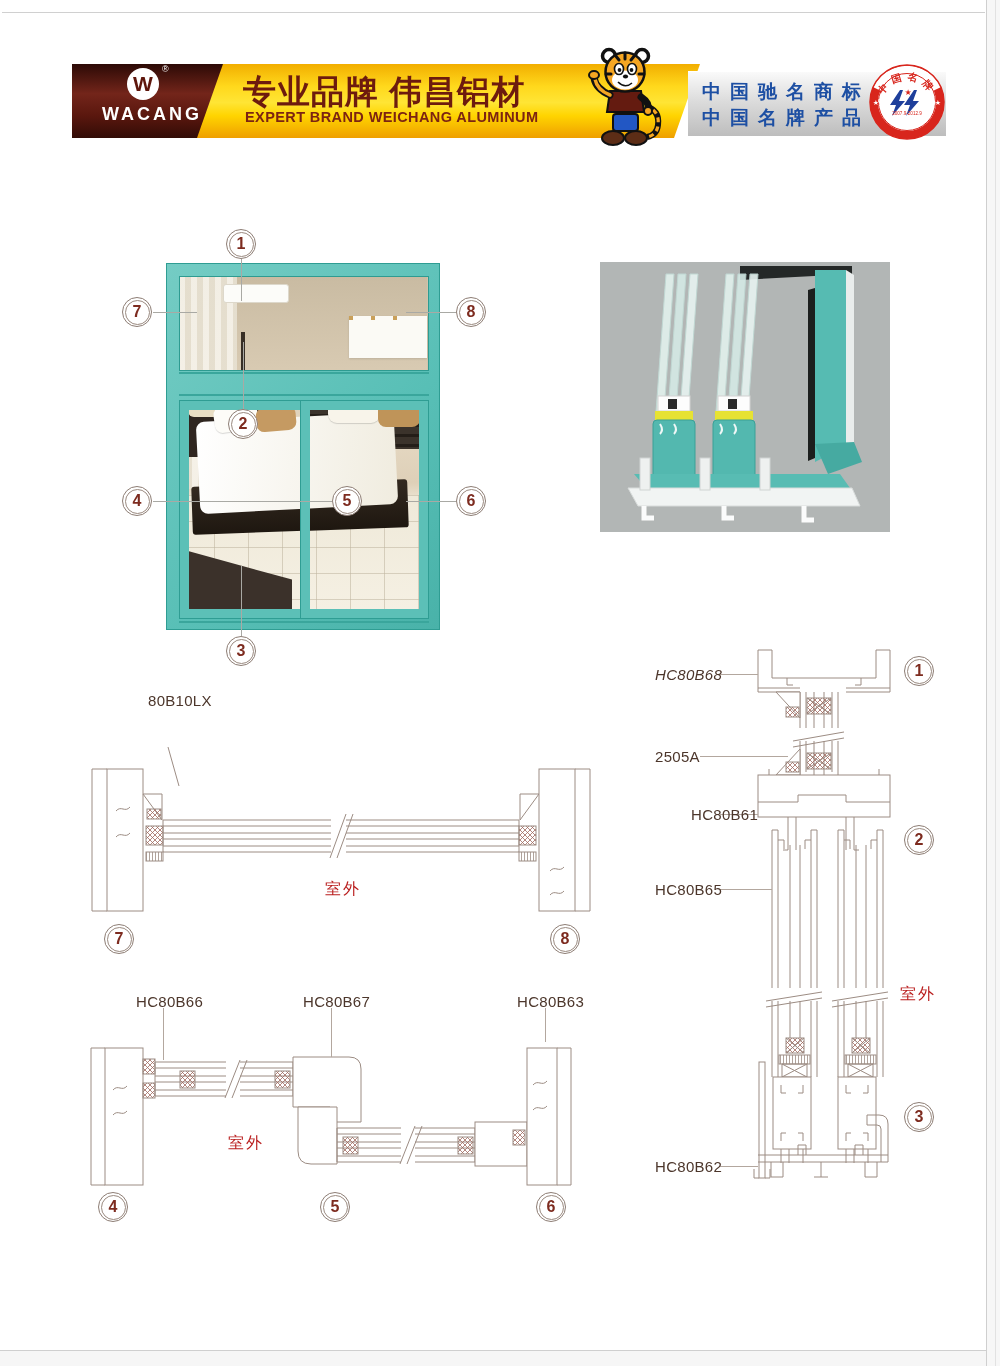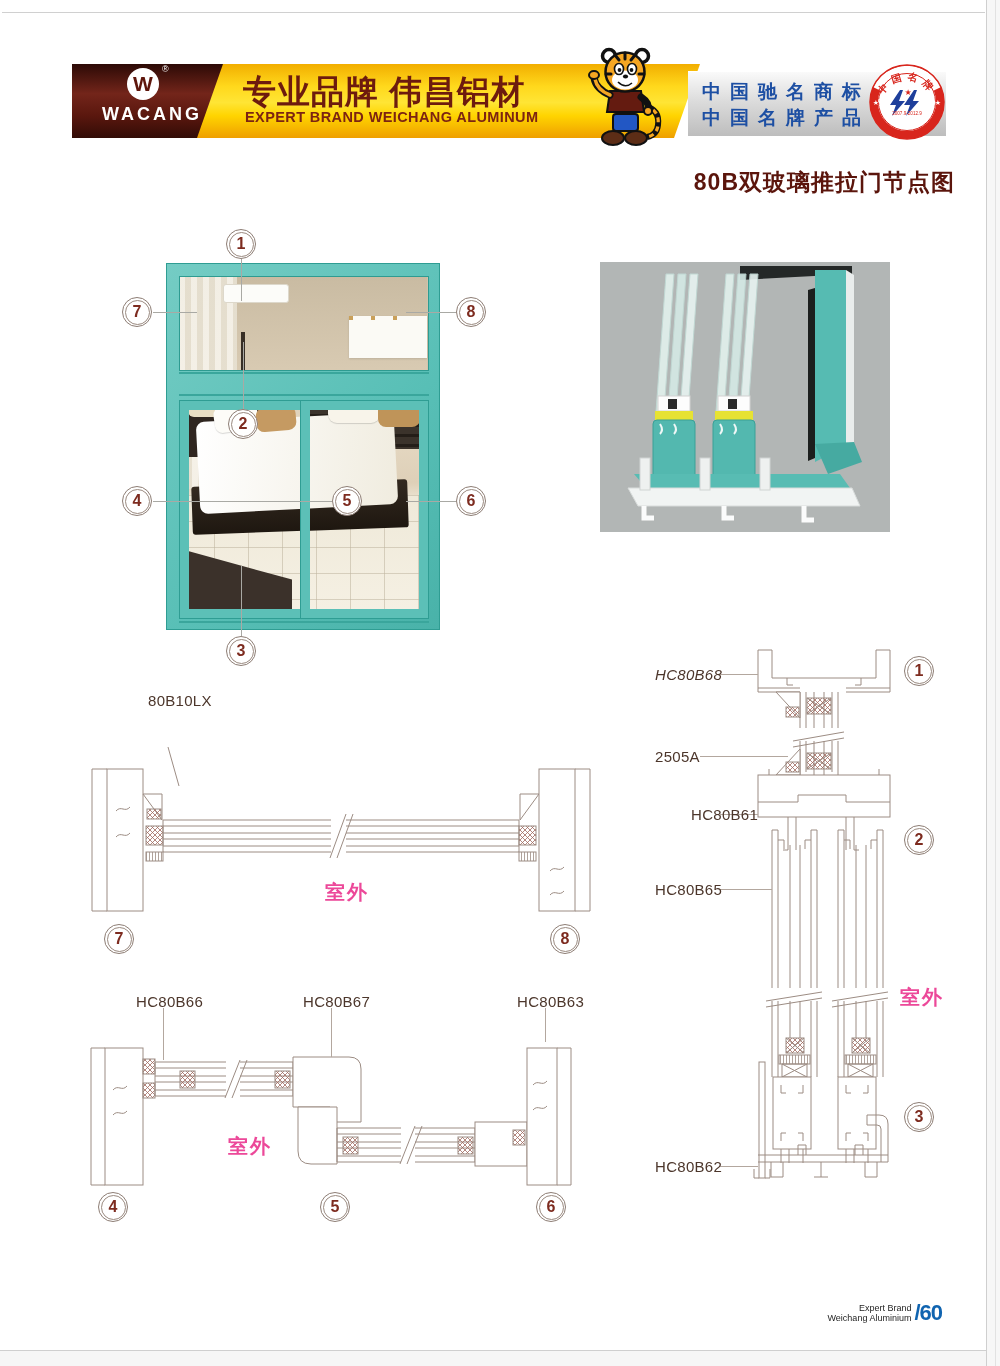--- a/index.html
+++ b/index.html
@@ -76,21 +76,21 @@
   
   .callout{position:absolute;width:30px;height:30px;border:1px solid #8d7d74;border-radius:50%;
     background:#fff;display:flex;align-items:center;justify-content:center;box-sizing:border-box;}
   .callout .inner{width:23px;height:23px;border:1px solid #9a8a80;border-radius:50%;
     display:flex;align-items:center;justify-content:center;}
   .callout .num{color:#7d2b1f;font-size:16px;font-weight:bold;line-height:1;}
   .leader{position:absolute;background:#b3a79e;}
   .leader-lt{background:#a9a9a4;}
   
   .lbl{position:absolute;color:#4c362b;font-size:15px;letter-spacing:.3px;white-space:nowrap;}
-  .outdoor{position:absolute;color:#ec4899;font-size:20px;font-weight:bold;letter-spacing:2px;white-space:nowrap;}
+  .outdoor{position:absolute;color:#b91c1c;font-size:16px;font-weight:normal;letter-spacing:2px;white-space:nowrap;}
   
   .footer{position:absolute;left:700px;top:1300px;width:242px;display:flex;align-items:center;justify-content:flex-end;}
   .fbrand{text-align:right;color:#1f1f1f;font-size:9px;line-height:10px;}
   .fnum{color:#1064b0;font-size:22px;font-weight:bold;margin-left:3px;letter-spacing:-1px;}
 </style>
 </head>
 <body>
 
 <div id="page">
 
@@ -161,21 +161,20 @@
         <g fill="#1e3f9b">
           <path d="M-7,-12 L-17,3 h6 l-4,11 L-2,-1 h-6 l4,-11 z"></path>
           <path d="M7,-12 L-3,3 h6 L-1,14 L12,-1 h-6 l4,-11 z"></path>
         </g>
         <text x="1" y="-7" font-size="8" fill="#d8251c" text-anchor="middle">★</text>
         <text x="0" y="13" font-size="4.6" fill="#d8251c" text-anchor="middle">2007.9-2012.9</text>
       </g>
     </svg>
   </div>
 
-  <div class="ptitle">80B双玻璃推拉门节点图</div>
 
   <div>
     <div class="winframe">
       <div class="glass g-transom">
         <div class="scene">
           <div class="sc-curtain"></div>
           <div class="sc-ac"></div>
           <div class="sc-art">
               <div class="sc-flower"></div>
             </div>
@@ -493,21 +492,14 @@
       <div class="inner">
         <span class="num">2</span>
       </div>
     </div>
   <div class="callout" style="left:904px;top:1102px;">
       <div class="inner">
         <span class="num">3</span>
       </div>
     </div>
 
-  <div class="footer">
-    <div class="fbrand">
-      <div>Expert Brand</div>
-      <div>Weichang Aluminium</div>
-    </div>
-    <div class="fnum">/60</div>
-  </div>
 
 </div>
 
 </body></html>

